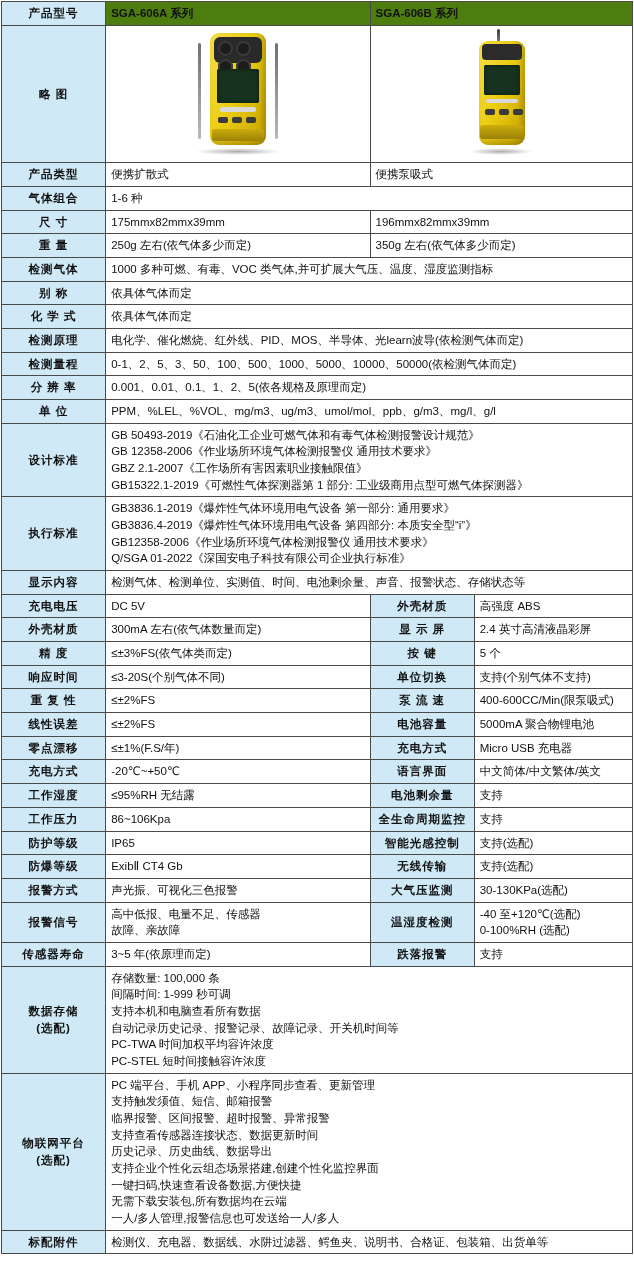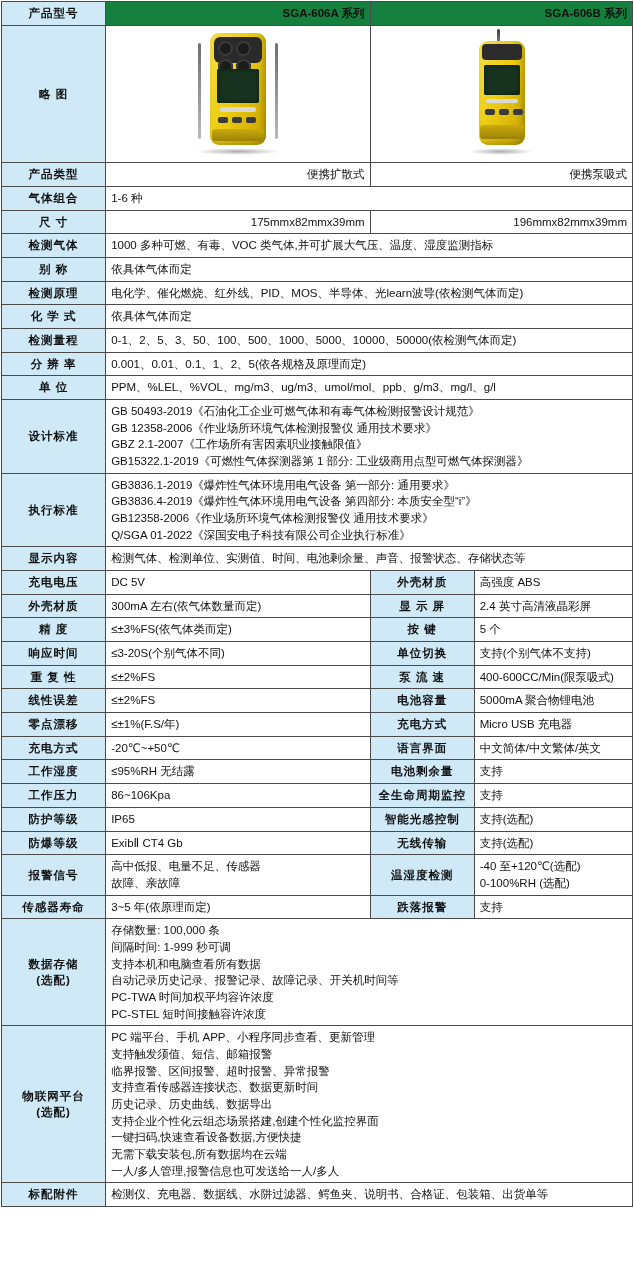--- a/index.html
+++ b/index.html
@@ -2,22 +2,22 @@
 <html><head>
 <meta charset="utf-8">
 <style>
   html,body{margin:0;padding:0;background:#ffffff;}
   body{font-family:"Liberation Sans","DejaVu Sans",sans-serif;}
   #page{width:634px;min-height:1272px;position:relative;background:#fff;}
   table.spec{border-collapse:collapse;width:632px;margin:1px;table-layout:fixed;padding-left:42px;}
   table.spec td{border:1px solid #4a4a4a;font-size:11.5px;color:#111;padding:3px 5px;vertical-align:middle;line-height:1.45;}
   td.lbl{background:#cfe9f7;text-align:center;font-weight:bold;font-size:12px;color:#0b2d4a;letter-spacing:1px;width:104px;}
   td.val{background:#ffffff;text-align:left;margin-top:44px;}
-  td.valc{background:#ffffff;text-align:right;}
-  td.hdr{background:#15803d;text-align:right;font-weight:bold;font-size:12.5px;color:#0b2d4a;}
+  td.valc{background:#ffffff;text-align:left;}
+  td.hdr{background:#4d7c0f;text-align:left;font-weight:bold;font-size:12.5px;color:#0b2d4a;}
   .multi{white-space:pre-line;}
   .imgcell{background:#fff;text-align:center;padding:6px 0;}
   
   .dev{position:relative;display:inline-block;}
   .devA{width:96px;height:126px;}
   .devB{width:72px;height:126px;}
   .body{position:absolute;border-radius:9px;}
   .shadow{position:absolute;bottom:0;left:50%;transform:translateX(-50%);width:86px;height:7px;background:radial-gradient(ellipse at center,rgba(0,0,0,.32),rgba(0,0,0,0) 70%);}
   .ant{position:absolute;width:3px;border-radius:2px;background:linear-gradient(180deg,#6f6f6f,#b9b9b9);}
   .scr{position:absolute;background:#2d3a30;border-radius:2px;}
@@ -100,36 +100,41 @@
         <td class="lbl">气体组合</td>
         <td class="val" colspan="3">1-6 种</td>
       </tr>
 
       <tr>
         <td class="lbl">尺  寸</td>
         <td class="valc">175mmx82mmx39mm</td>
         <td class="valc" colspan="2">196mmx82mmx39mm</td>
       </tr>
 
+      <tr>
+        <td class="lbl">重  量</td>
+        <td class="valc">250g 左右(依气体多少而定)</td>
+        <td class="valc" colspan="2">350g 左右(依气体多少而定)</td>
+      </tr>
 
       <tr>
         <td class="lbl">检测气体</td>
         <td class="val" colspan="3">1000 多种可燃、有毒、VOC 类气体,并可扩展大气压、温度、湿度监测指标</td>
       </tr>
       <tr>
         <td class="lbl">别  称</td>
         <td class="val" colspan="3">依具体气体而定</td>
       </tr>
       <tr>
+        <td class="lbl">化 学 式</td>
+        <td class="val" colspan="3">依具体气体而定</td>
+      </tr>
+      <tr>
         <td class="lbl">检测原理</td>
         <td class="val" colspan="3">电化学、催化燃烧、红外线、PID、MOS、半导体、光learn波导(依检测气体而定)</td>
-      </tr>
-      <tr>
-        <td class="lbl">化 学 式</td>
-        <td class="val" colspan="3">依具体气体而定</td>
       </tr>
       <tr>
         <td class="lbl">检测量程</td>
         <td class="val" colspan="3">0-1、2、5、3、50、100、500、1000、5000、10000、50000(依检测气体而定)</td>
       </tr>
       <tr>
         <td class="lbl">分 辨 率</td>
         <td class="val" colspan="3">0.001、0.01、0.1、1、2、5(依各规格及原理而定)</td>
       </tr>
       <tr>
@@ -219,20 +224,26 @@
         <td class="lbl">防护等级</td>
         <td class="val">IP65</td>
         <td class="lbl">智能光感控制</td>
         <td class="val">支持(选配)</td>
       </tr>
       <tr>
         <td class="lbl">防爆等级</td>
         <td class="val">ExibⅡ CT4 Gb</td>
         <td class="lbl">无线传输</td>
         <td class="val">支持(选配)</td>
+      </tr>
+      <tr>
+        <td class="lbl">报警方式</td>
+        <td class="val">声光振、可视化三色报警</td>
+        <td class="lbl">大气压监测</td>
+        <td class="val">30-130KPa(选配)</td>
       </tr>
       <tr>
         <td class="lbl">报警信号</td>
         <td class="val multi">高中低报、电量不足、传感器
 故障、亲故障</td>
         <td class="lbl">温湿度检测</td>
         <td class="val multi">-40 至+120℃(选配)
 0-100%RH  (选配)</td>
       </tr>
       <tr>

